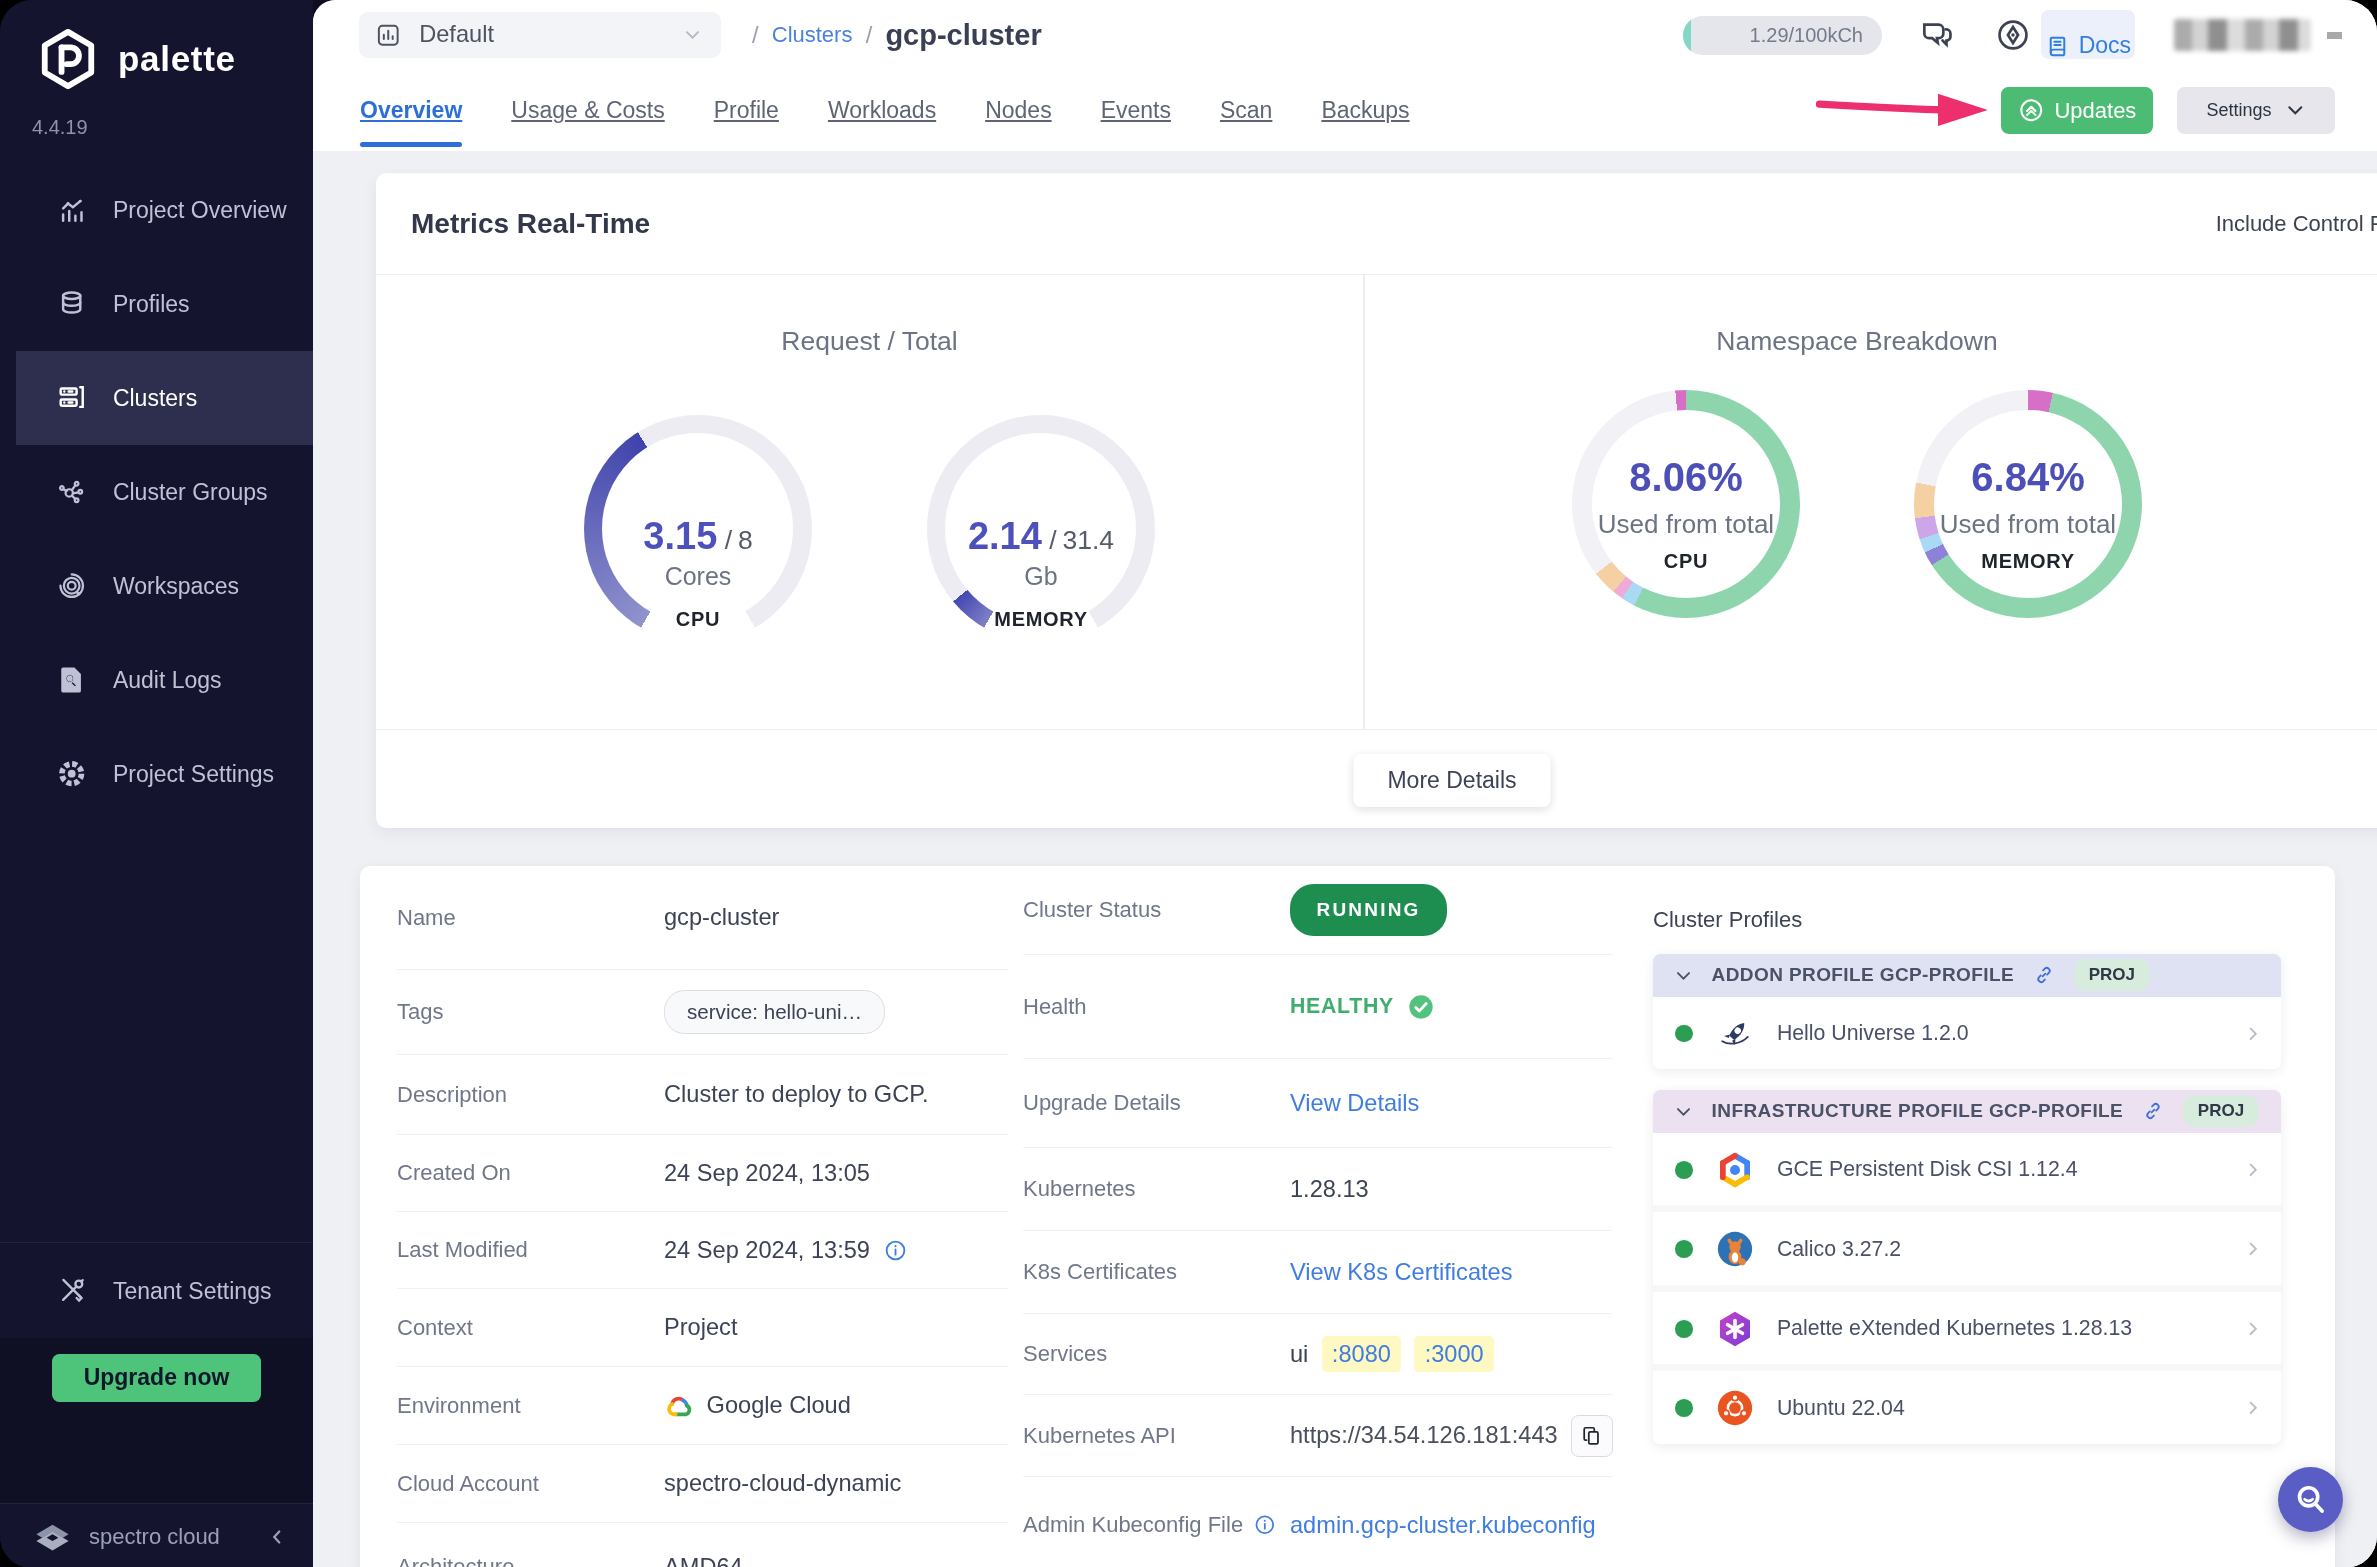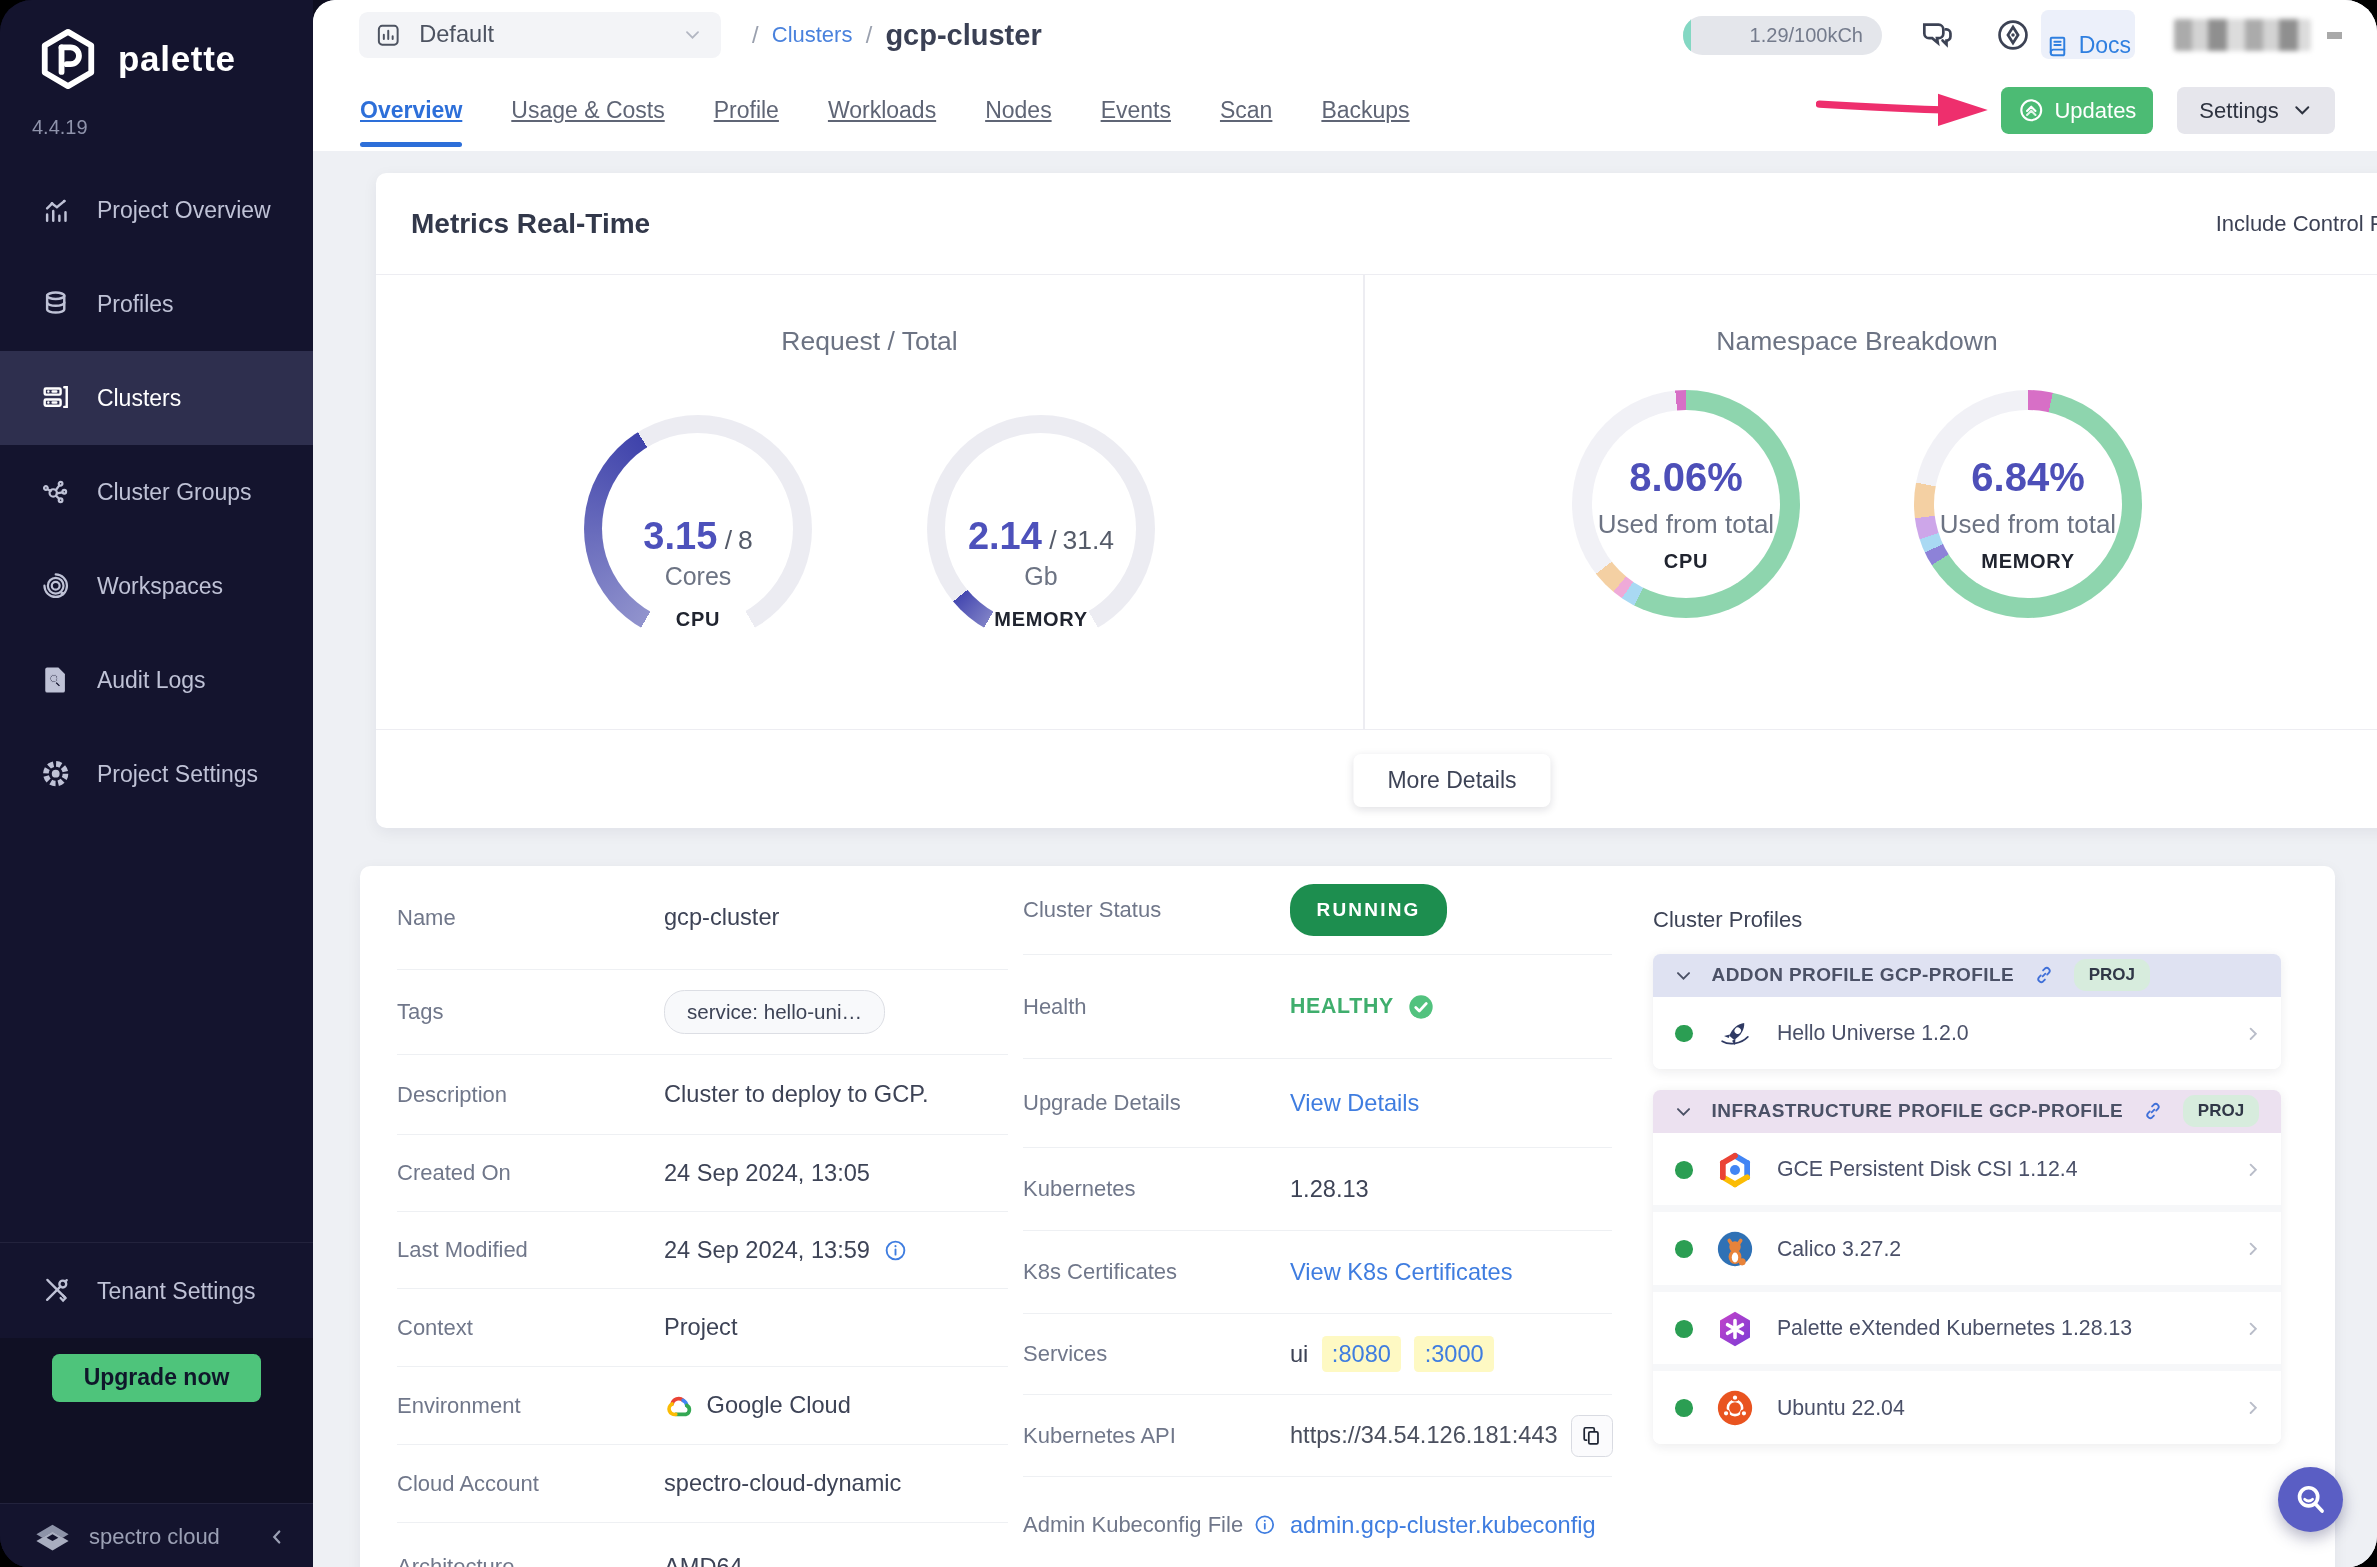--- a/index.html
+++ b/index.html
@@ -6,21 +6,21 @@
   body{font-family:"Liberation Sans","DejaVu Sans",sans-serif;-webkit-font-smoothing:antialiased;}
   .app{position:relative;width:2377px;height:1568px;background:#0d0d1f;border-radius:32px;overflow:hidden;}
 
   
   .sidebar{position:absolute;left:0;top:0;width:313px;height:1568px;background:#14142e;color:#c3c5d8;}
   .logo-row{position:absolute;left:37px;top:28px;display:flex;align-items:center;gap:19px;}
   .logo-mark{width:62px;height:62px;}
   .brand-name{font-size:35px;font-weight:700;color:#fff;letter-spacing:0.7px;}
   .version{position:absolute;left:32px;top:116px;font-size:20px;color:#8f93ab;}
   .nav{position:absolute;left:0;top:163px;width:313px;}
-  .nav-item{position:relative;height:94px;display:flex;align-items:center;gap:26.5px;padding-left:41px;cursor:pointer;font-size:23px;color:#bfc2d6;}
+  .nav-item{position:relative;height:94px;display:flex;align-items:center;gap:26.5px;padding-left:41px;cursor:pointer;font-size:23px;color:#bfc2d6;margin-left:16px;}
   .nav-item .nicon{width:29.4px;height:29.4px;flex:0 0 29.4px;display:flex;align-items:center;justify-content:center;}
   .nav-item.active{background:#2e2f4e;color:#fff;}
   .nav-item svg{stroke:#bfc2d6;}
   .nav-item.active svg{stroke:#fff;}
   .tenant{position:absolute;left:0;top:1242px;width:313px;border-top:0.7px solid #23233d;}
   .tenant .nav-item{height:96px;}
   .promo{position:absolute;left:0;top:1338px;width:313px;height:165px;background:#101024;text-align:center;}
   .promo-text{margin-top:19px;font-size:22px;line-height:29.4px;color:#c9cbdc;}
   .upgrade-btn{display:inline-block;margin-top:16px;padding:10.3px 32px;background:#4ec47b;color:#0f172a;font-size:23px;font-weight:700;border-radius:7.4px;cursor:pointer;}
   .side-footer{position:absolute;left:0;top:1503px;width:313px;height:65px;background:#14142e;border-top:0.7px solid #23233d;display:flex;align-items:center;}
@@ -56,21 +56,21 @@
 
   
   .tabs{position:absolute;left:47px;top:0;height:81px;display:flex;gap:49px;}
   .tab{position:relative;display:flex;align-items:center;font-size:23px;color:#5f6575;cursor:pointer;white-space:nowrap;text-decoration:underline;}
   .tab.active{color:#2d6fd9;font-weight:600;}
   .tab.active::after{content:'';position:absolute;left:0;right:0;bottom:3.7px;height:5.2px;border-radius:2.9px;background:#2d6fd9;}
   .annot-arrow{position:absolute;left:1503px;top:17.7px;width:181px;height:41px;}
   .updates-btn{position:absolute;left:1688px;top:17px;width:152px;height:47px;background:#4cbb74;border-radius:7.4px;display:flex;align-items:center;justify-content:center;gap:10.3px;cursor:pointer;}
   .updates-btn span{color:#fff;font-size:22px;}
   .settings-btn{position:absolute;left:1864px;top:17px;width:158px;height:47px;background:#e6e6ec;border-radius:7.4px;display:flex;align-items:center;justify-content:center;gap:13.2px;cursor:pointer;}
-  .settings-btn span{color:#2e3340;font-size:22px;}
+  .settings-btn span{color:#2e3340;font-size:18px;}
 
   
   .card{position:absolute;background:#fff;border-radius:10.3px;box-shadow:0 4.4px 14.7px rgba(20,20,43,.06);}
   .metrics-card{left:47px;top:22px;width:2152px;height:655px;margin-left:16px;}
   .details-card{left:47px;top:715px;width:1975px;height:854px;}
 
   
   .m-head{position:absolute;left:0;top:0;right:0;height:101px;border-bottom:1.5px solid #ededf2;}
   .m-title{position:absolute;left:35px;top:0;line-height:101px;font-size:28px;font-weight:600;color:#32384a;}
   .include-wrap{position:absolute;right:47px;top:0;height:101px;display:flex;align-items:center;gap:16px;}

